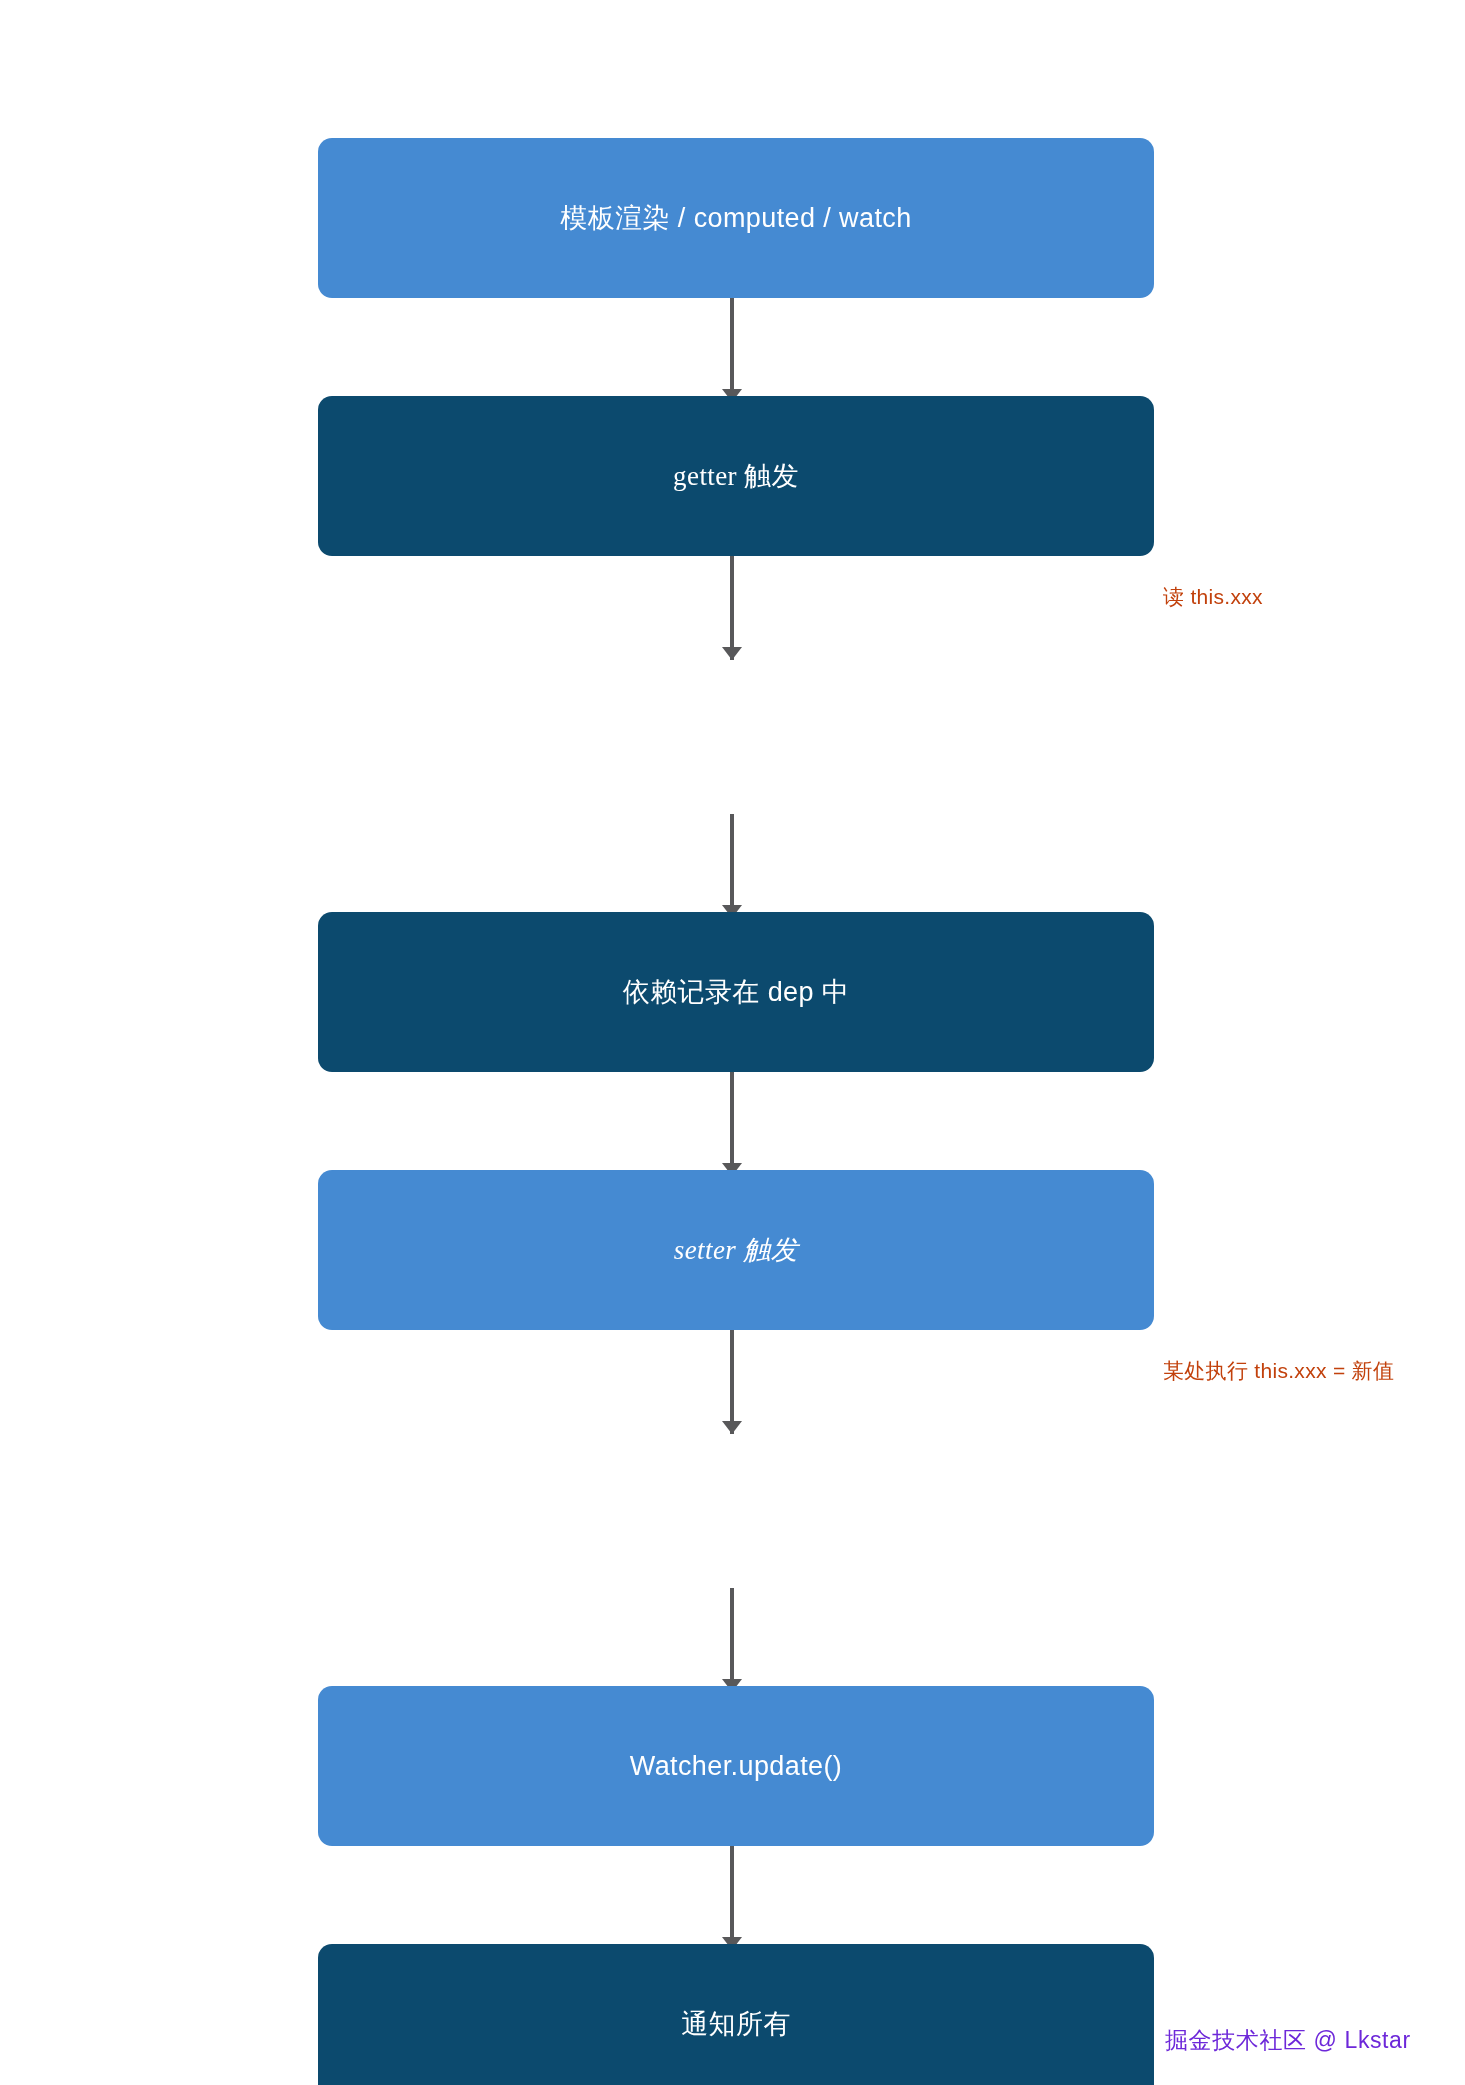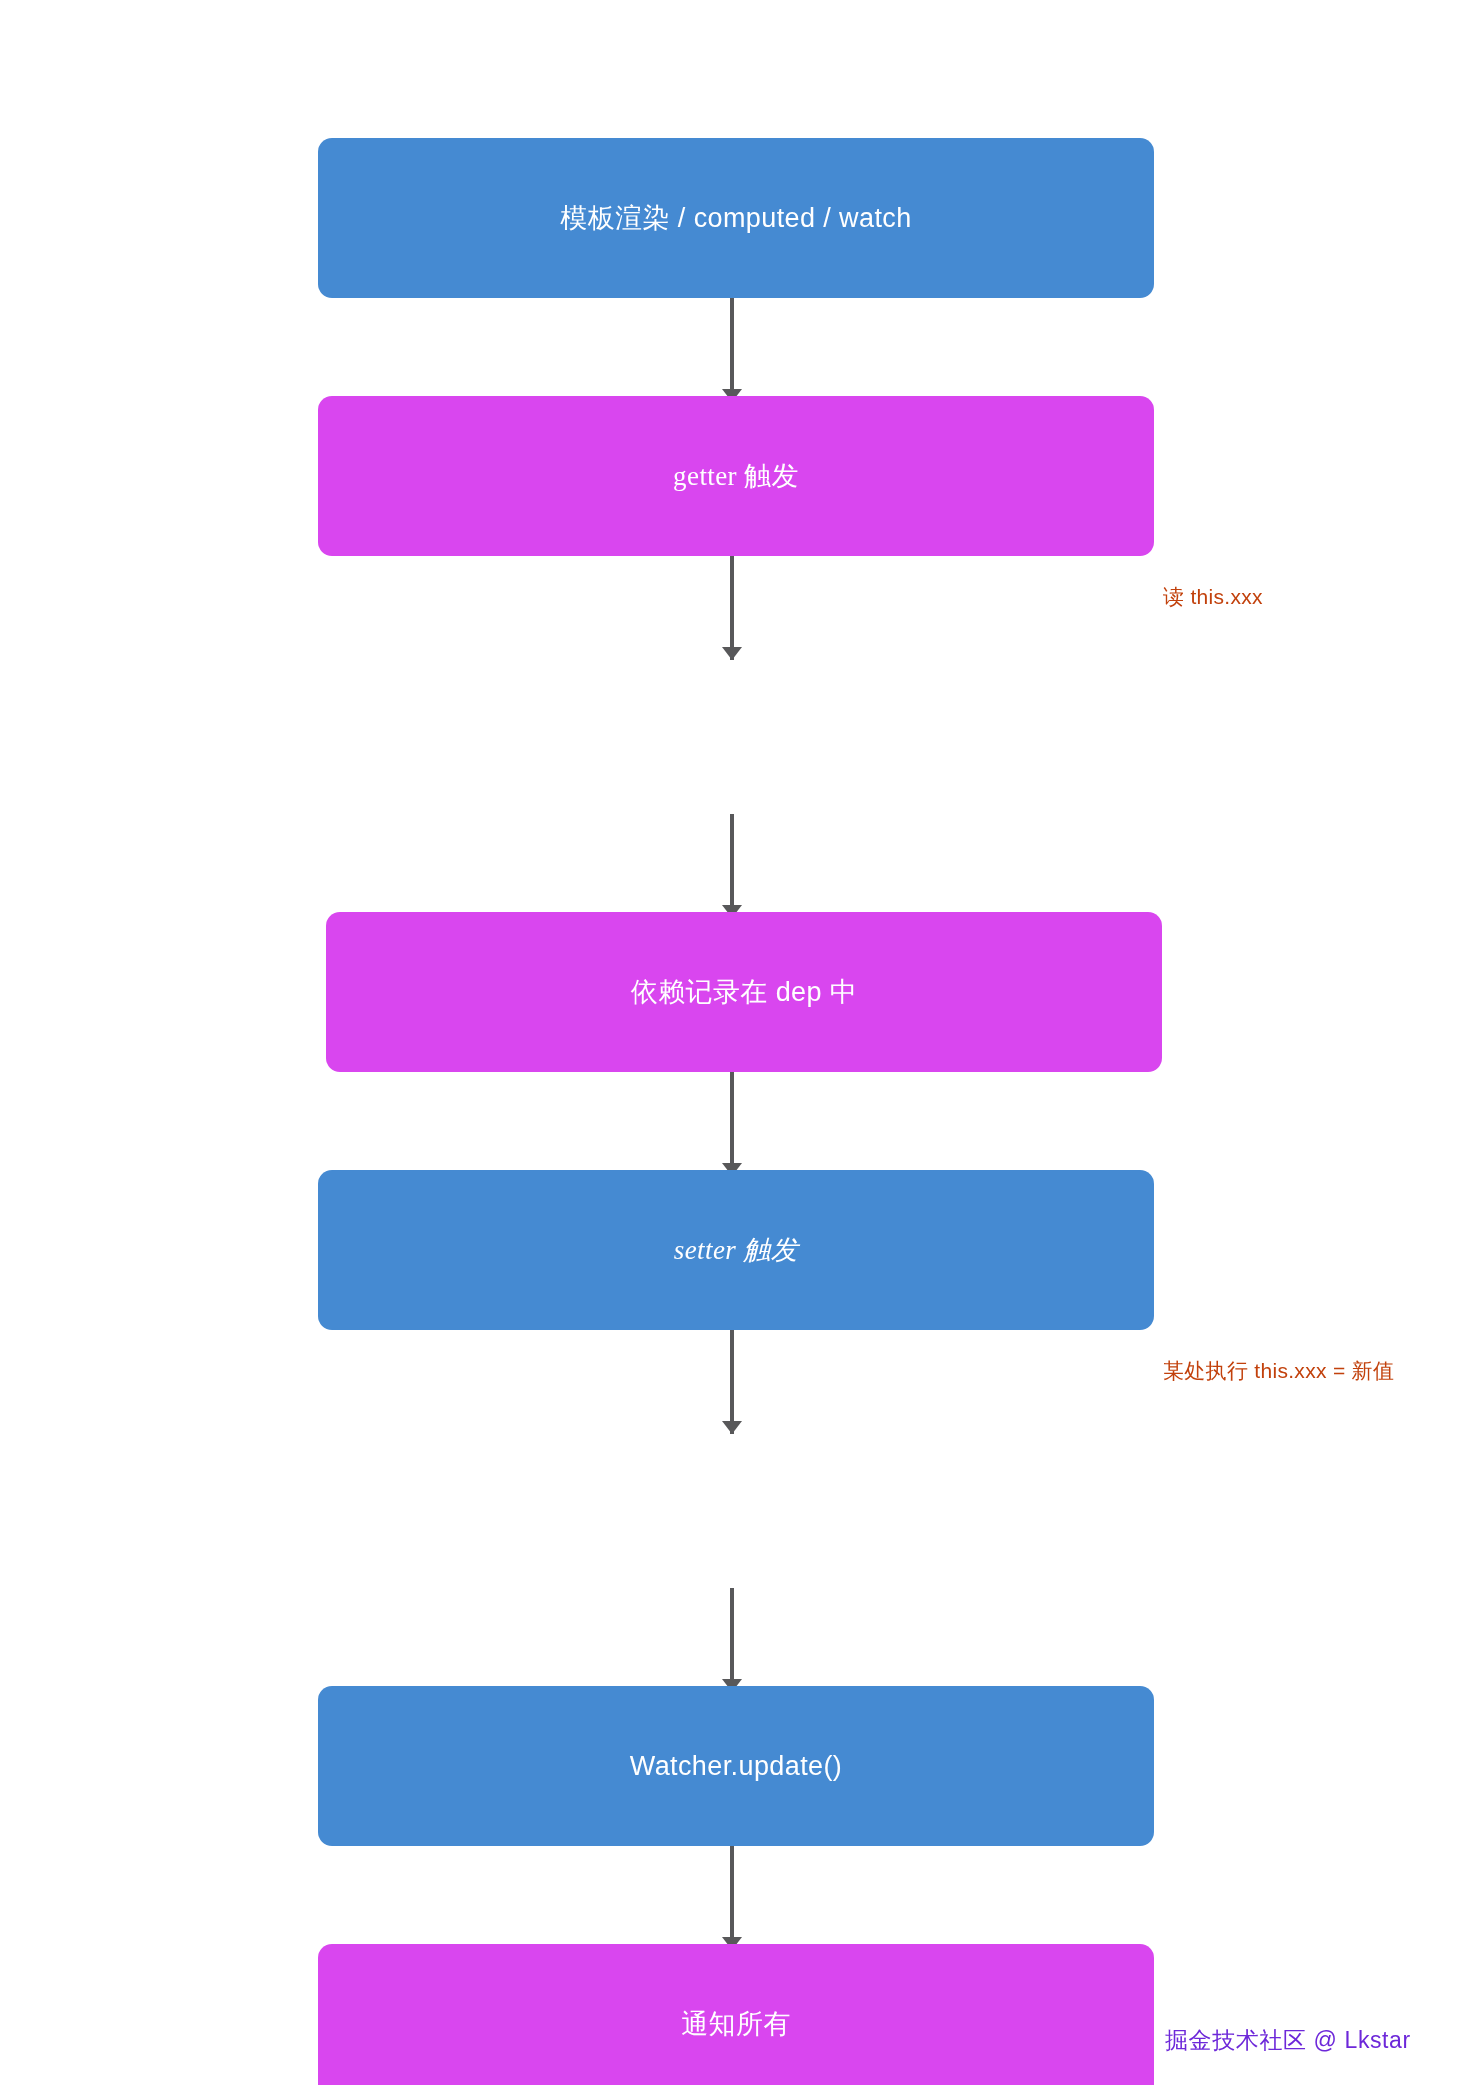--- a/index.html
+++ b/index.html
@@ -34,21 +34,21 @@
     align-items: center;
     justify-content: center;
     color: #ffffff;
     font-size: 27px;
     letter-spacing: 0.4px;
     text-align: center;
     line-height: 1.35;
     user-select: none;
   }
   .node.dark  { background: #458ad2; }
-  .node.light { background: #d946ef; }
+  .node.light { background: #0c4a6e; }
 
   .node-serif { font-family: "Liberation Serif", "DejaVu Serif", serif; }
 
   .node-label { pointer-events: none; }
 
   .connector {
     position: absolute;
     left: 730px;
     width: 4px;
     background: #58585a;
@@ -99,21 +99,21 @@
   <div class="arrow-head" style="top:634px;"></div>
 
   <div class="annotation" style="left:1163px; top:570px;">
     <span>读 this.xxx</span>
   </div>
 
 
   <div class="connector" style="top:801px; height:104px;"></div>
   <div class="arrow-head" style="top:892px;"></div>
 
-  <div class="node light" style="top:899px;margin-left:8px;">
+  <div class="node light" style="top:899px;">
     <span class="node-label">依赖记录在 dep 中</span>
   </div>
 
   <div class="connector" style="top:1059px; height:104px;"></div>
   <div class="arrow-head" style="top:1150px;"></div>
 
   <div class="node dark node-serif" style="top:1157px;font-style:italic;">
     <span class="node-label">setter 触发</span>
   </div>
 

